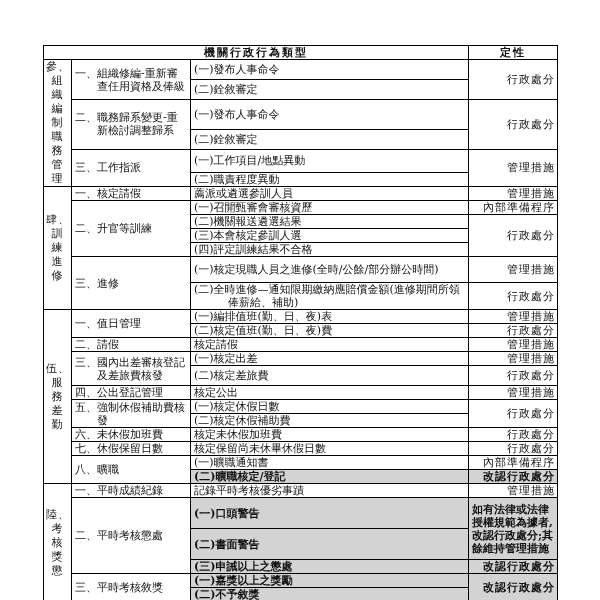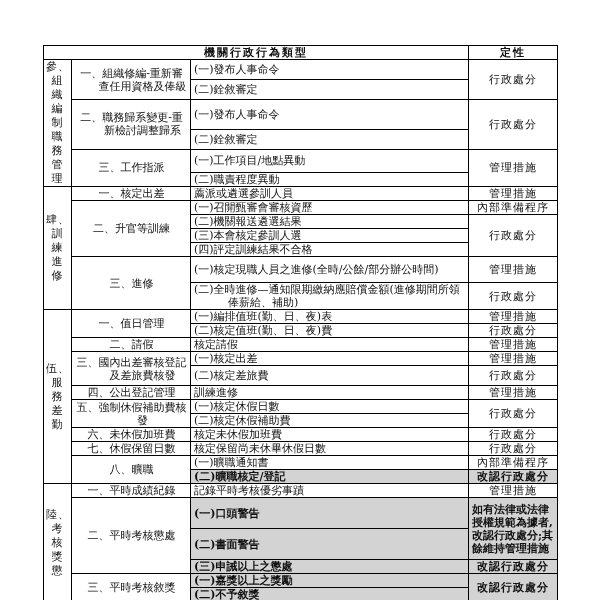--- a/index.html
+++ b/index.html
@@ -7,23 +7,23 @@
   .page{position:relative;width:600px;height:440px;background:var(--paper,#fff);}
   table.doc{
     position:absolute;left:43px;top:45px;width:514px;
     border-collapse:collapse;table-layout:fixed;
     font-size:11px;line-height:13px;
   }
   col.c1{width:28px;} col.c2{width:119px;} col.c3{width:278px;} col.c4{width:89px;}
   .doc th,.doc td{border:1px solid var(--border,#000);padding:0 2px;vertical-align:middle;overflow:hidden;}
   .doc th{font-weight:bold;text-align:center;letter-spacing:2px;}
   td.cat{text-align:center;padding:0 2px;word-break:break-all;line-height:14px;letter-spacing:1px;}
-  td.item{text-align:center;padding-left:calc(3px + 2em);text-indent:-2em;word-break:break-all;margin-left:28px;}
+  td.item{text-align:left;padding-left:calc(3px + 2em);text-indent:-2em;word-break:break-all;margin-left:28px;}
   td.sub{text-align:left;padding-left:calc(3px + 3.1em);text-indent:-3.1em;word-break:break-all;}
-  td.qual{text-align:center;letter-spacing:1px;}
+  td.qual{text-align:right;letter-spacing:1px;}
   td.qual.long{text-align:left;letter-spacing:0;padding:1px 3px;word-break:break-all;margin-top:32px;}
   tr.h14{height:14px;} tr.h20{height:20px;} tr.h11{height:11px;}
   tr.h13{height:13px;} tr.h26{height:26px;} tr.h31{height:31px;}
   .hl{background:var(--hl,#d3d3d3);font-weight:bold;}
 </style>
 </head>
 <body>
 
 <div class="page">
   <table class="doc">
@@ -61,21 +61,21 @@
       <td class="item" rowspan="2">三、工作指派</td>
       <td class="sub">(一)工作項目/地點異動</td>
       <td class="qual" rowspan="2">管理措施</td>
     </tr>
     <tr class="h11">
       <td class="sub">(二)職責程度異動</td>
     </tr>
 
     <tr class="h13">
       <td class="cat" rowspan="7">肆、訓練進修</td>
-      <td class="item">一、核定出差</td>
+      <td class="item">一、核定請假</td>
       <td class="sub">薦派或遴選參訓人員</td>
       <td class="qual">管理措施</td>
     </tr>
     <tr class="h13">
       <td class="item" rowspan="4">二、升官等訓練</td>
       <td class="sub">(一)召開甄審會審核資歷</td>
       <td class="qual">內部準備程序</td>
     </tr>
     <tr class="h13">
       <td class="sub">(二)機關報送遴選結果</td>
@@ -116,21 +116,21 @@
       <td class="item" rowspan="2">三、國內出差審核登記及差旅費核發</td>
       <td class="sub">(一)核定出差</td>
       <td class="qual">管理措施</td>
     </tr>
     <tr class="h20">
       <td class="sub">(二)核定差旅費</td>
       <td class="qual">行政處分</td>
     </tr>
     <tr class="h13">
       <td class="item">四、公出登記管理</td>
-      <td class="sub">訓練進修</td>
+      <td class="sub">核定公出</td>
       <td class="qual">管理措施</td>
     </tr>
     <tr class="h13">
       <td class="item" rowspan="2">五、強制休假補助費核發</td>
       <td class="sub">(一)核定休假日數</td>
       <td class="qual" rowspan="2">行政處分</td>
     </tr>
     <tr class="h13">
       <td class="sub">(二)核定休假補助費</td>
     </tr>

